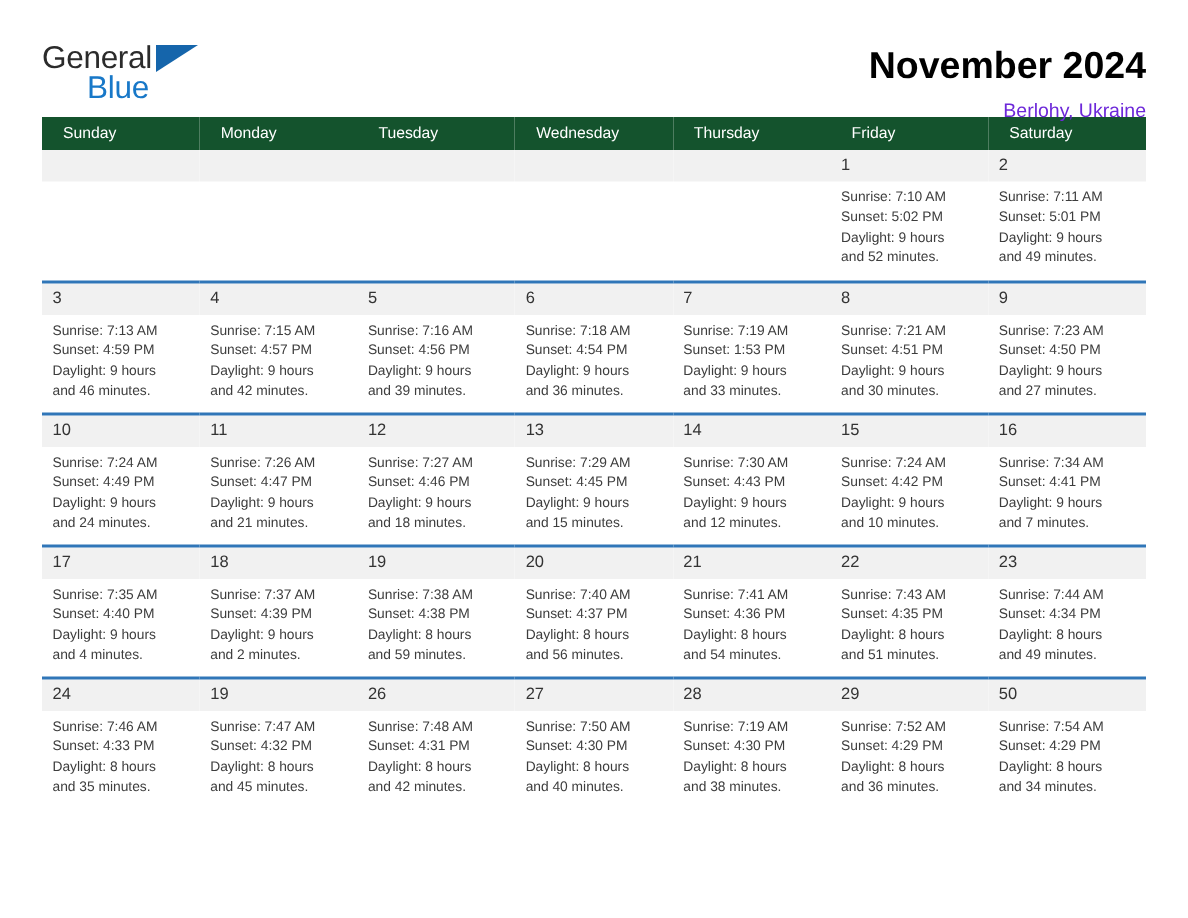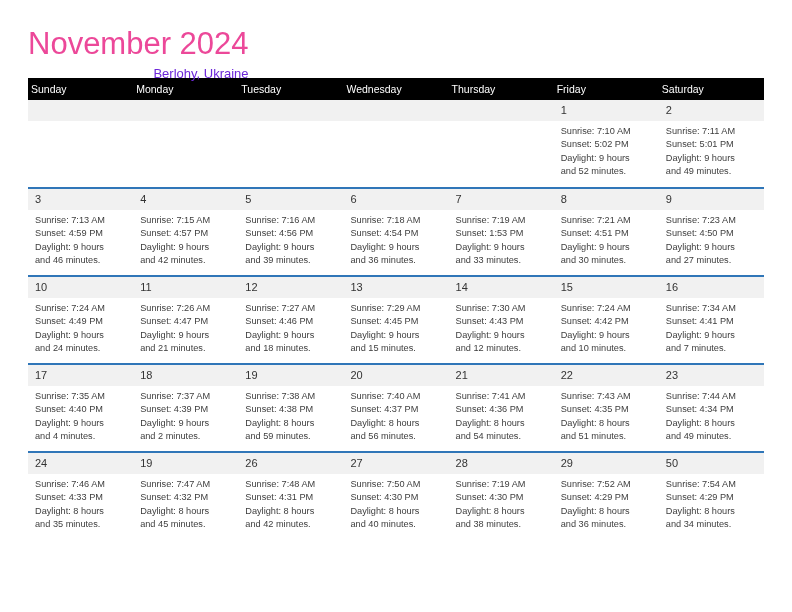--- a/index.html
+++ b/index.html
@@ -61,47 +61,47 @@
     width: 0;
     height: 0;
     border-left: 28px solid #1565ab;
     border-bottom: 18px solid transparent;
   }
   .titles {
     text-align: right;
     padding-top: 2px;
   }
   .cal-title {
-    font-size: 31px;
-    font-weight: normal;
-    color: #ec4899;
+    font-size: 25px;
+    font-weight: bold;
+    color: #000000;
     line-height: 30px;
     white-space: nowrap;
   }
   .cal-sub {
     font-size: 13px;
     color: #6d28d9;
     line-height: 22px;
     margin-top: 4px;
     white-space: nowrap;
   }
 
   
   table.calendar {
     width: 736px;
     border-collapse: collapse;
     table-layout: fixed;
   }
   table.calendar th {
-    background: #000000;
+    background: #14532d;
     color: #ffffff;
     font-size: 10.5px;
     font-weight: normal;
     text-align: left;
-    padding: 5px 0 5px 3px;
+    padding: 5px 0 5px 14px;
     height: 18px;
     box-sizing: border-box;
   }
   table.calendar td {
     vertical-align: top;
     border-top: 2px solid #3076b8;
     padding: 0;
     height: 88px;
     box-sizing: border-box;
   }
@@ -129,20 +129,25 @@
     white-space: nowrap;
   }
 </style>
 </head>
 <body>
 
 <div class="page">
 
   <div class="top">
 
+    <div class="brand">
+      <span class="brand-general">General</span>
+      <span class="brand-triangle"></span>
+      <span class="brand-blue">Blue</span>
+    </div>
 
     <div class="titles">
       <div class="cal-title">November 2024</div>
       <div class="cal-sub">Berlohy, Ukraine</div>
     </div>
 
   </div>
 
   <table class="calendar">
     <thead>

